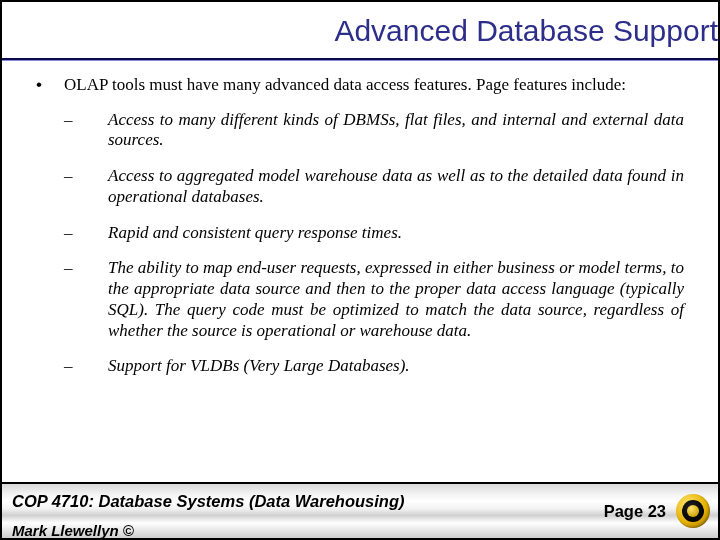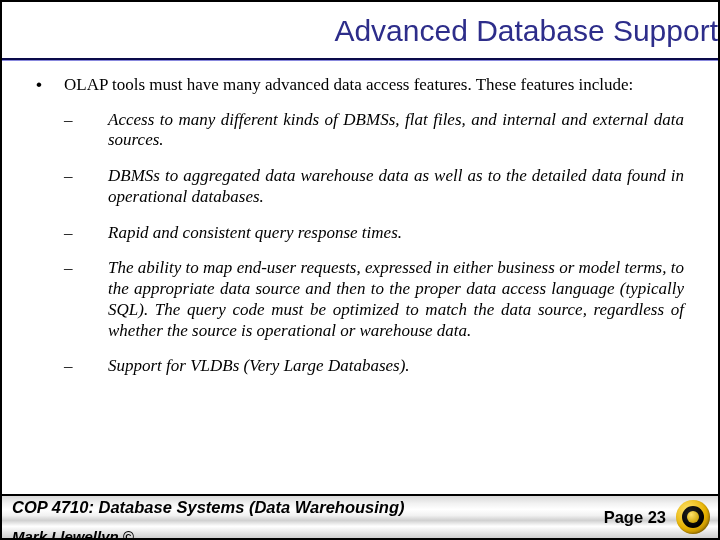--- a/index.html
+++ b/index.html
@@ -35,21 +35,21 @@
   }
   .lvl1 { display: flex; margin-bottom: 14px; }
   .lvl1 .bullet { width: 28px; flex-shrink: 0; font-family: Arial, sans-serif; }
   .lvl1 .text { flex: 1; }
   .lvl2-list { margin-left: 28px; }
   .lvl2 { display: flex; margin-bottom: 15px; }
   .lvl2 .dash { width: 44px; flex-shrink: 0; }
   .lvl2 .text { flex: 1; text-align: justify; font-style: italic; }
   .footer {
     position: absolute; left: 0; right: 0; bottom: 0;
-    height: 44px;
+    height: 56px;
     border-top: 2px solid #000;
     background: linear-gradient(to bottom,
       #d9d9d9 0%, #f2f2f2 18%, #ffffff 32%, #f2f2f2 46%,
       #d0d0d0 58%, #ffffff 72%, #e3e3e3 88%, #cfcfcf 100%);
     display: flex; align-items: center;
     font-family: Arial, sans-serif;
   }
   .footer-left {
     padding-left: 10px;
     font-weight: 700; font-style: italic;
@@ -89,30 +89,30 @@
 <div class="slide">
 
   <div class="title-wrap">
     <div class="title">Advanced Database Support</div>
   </div>
   <div class="title-underline"></div>
 
   <div class="body">
     <div class="lvl1">
       <div class="bullet">•</div>
-      <div class="text">OLAP tools must have many advanced data access features.  These features include:</div>
+      <div class="text">OLAP tools must have many advanced data access features.  Page features include:</div>
     </div>
     <div class="lvl2-list">
       <div class="lvl2">
         <div class="dash">–</div>
         <div class="text">Access to many different kinds of DBMSs, flat files, and internal and external data sources.</div>
       </div>
       <div class="lvl2">
         <div class="dash">–</div>
-        <div class="text">DBMSs to aggregated data warehouse data as well as to the detailed data found in operational databases.</div>
+        <div class="text">Access to aggregated model warehouse data as well as to the detailed data found in operational databases.</div>
       </div>
       <div class="lvl2">
         <div class="dash">–</div>
         <div class="text">Rapid and consistent query response times.</div>
       </div>
       <div class="lvl2">
         <div class="dash">–</div>
         <div class="text">The ability to map end-user requests, expressed in either business or model terms, to the appropriate data source and then to the proper data access language (typically SQL).  The query code must be optimized to match the data source, regardless of whether the source is operational or warehouse data.</div>
       </div>
       <div class="lvl2">

